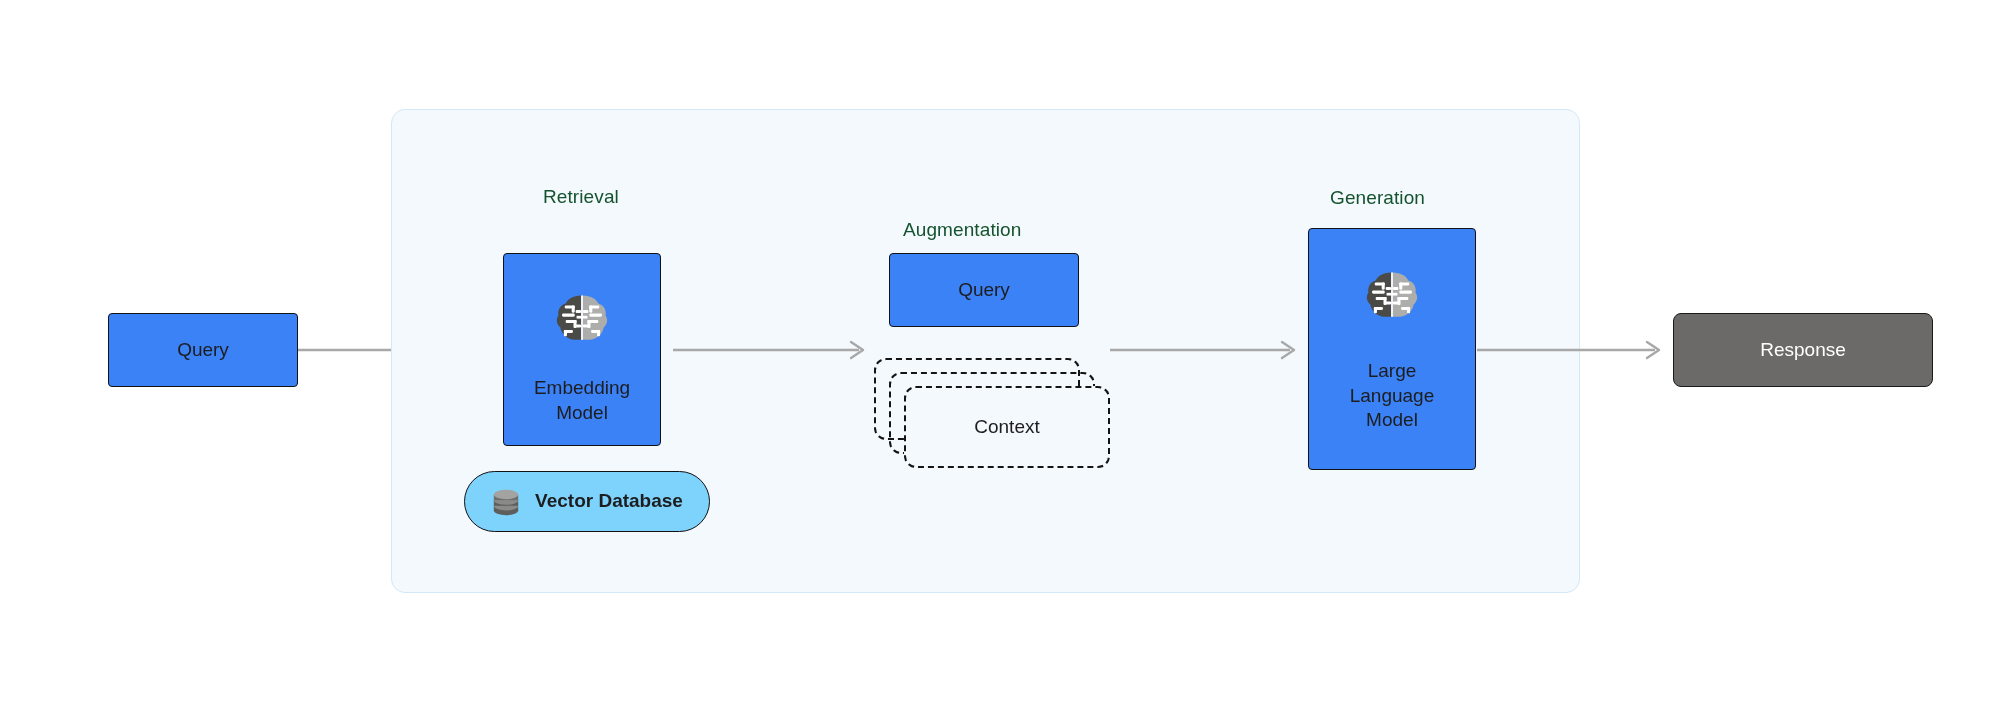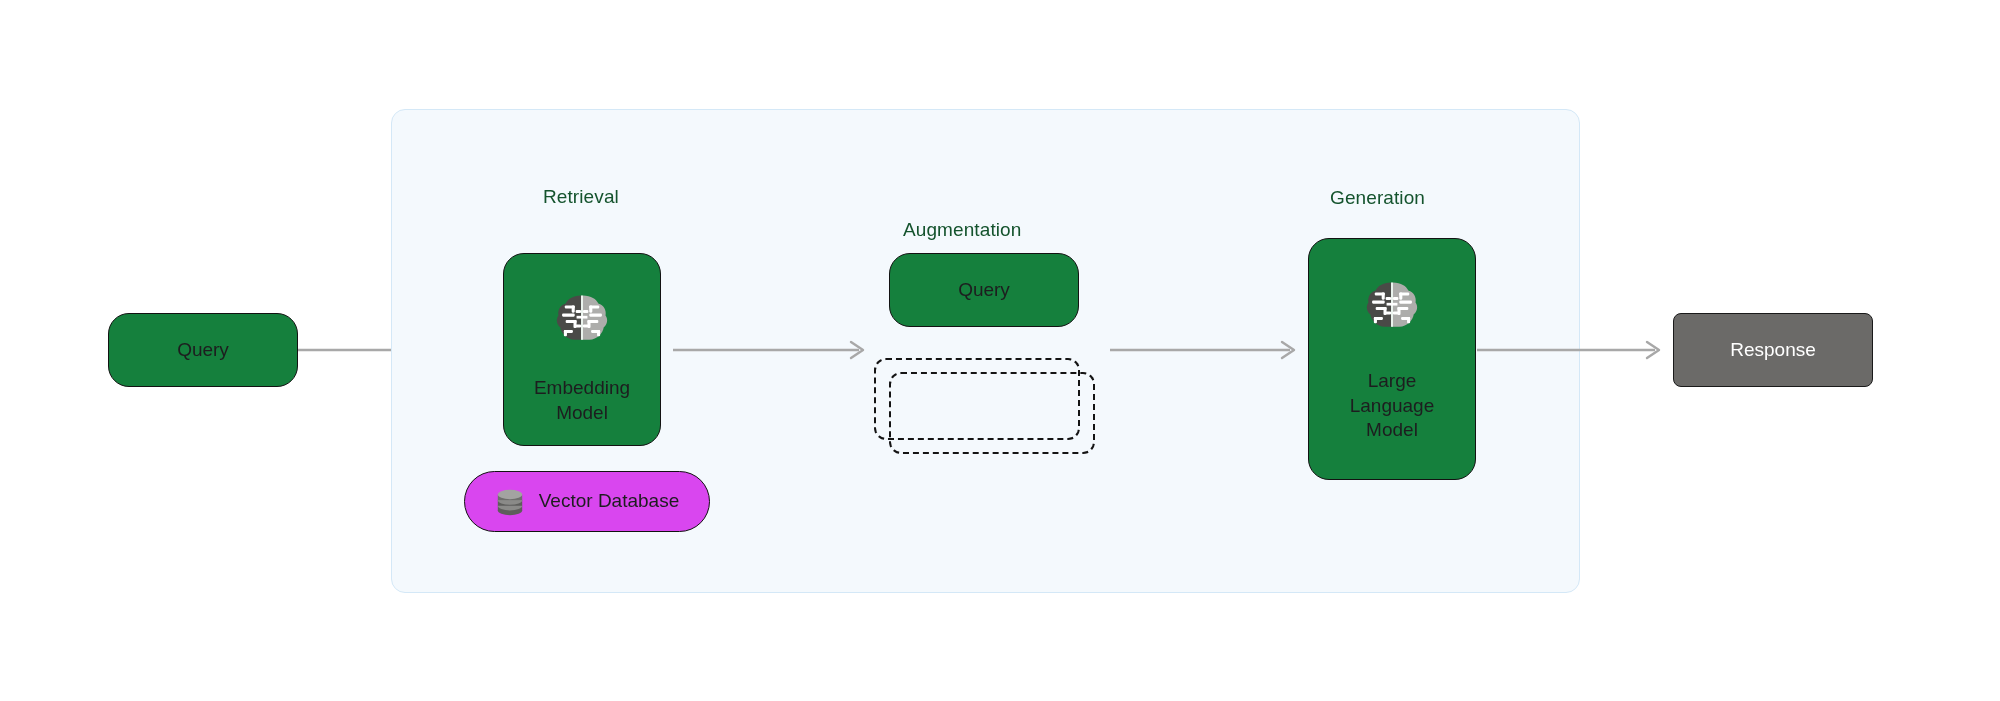--- a/index.html
+++ b/index.html
@@ -42,23 +42,23 @@
     white-space: nowrap;
     line-height: 1;
   }
   #label-retrieval  { left: 543px;  top: 187px; }
   #label-augmentation { left: 903px; top: 182px; margin-top: 38px; }
   #label-generation { left: 1330px; top: 182px; margin-top: 6px; }
 
   
   .node {
     position: absolute;
-    background: #15803d;
+    background: #3b82f6;
     border: 1.8px solid #121212;
-    border-radius: 21px;
+    border-radius: 4px;
     box-sizing: border-box;
     display: flex;
     align-items: center;
     justify-content: center;
     text-align: center;
   }
   .node-text {
     font-size: 19px;
     color: #1d1d1f;
     line-height: 1.3;
@@ -83,45 +83,45 @@
   #node-query-aug {
     left: 889px;  top: 253px;  width: 190px; height: 74px;
   }
 
   
   #node-llm {
     left: 1308px; top: 228px; width: 168px; height: 242px;
     flex-direction: column;
     justify-content: flex-start;
     padding-top: 38px;
-    margin-top: 10px;
   }
   #node-llm .node-text { margin-top: 34px; }
 
   
   #node-response {
-    left: 1673px; top: 313px; width: 200px; height: 74px;
+    left: 1673px; top: 313px; width: 260px; height: 74px;
     background: #6b6a68;
     border: 1.8px solid #1a1a1a;
     border-radius: 8px;
   }
   #node-response .node-text { color: #ffffff; }
 
   
   #node-vector-db {
     position: absolute;
     left: 464px; top: 471px; width: 246px; height: 61px;
-    background: #d946ef;
+    background: #7dd3fc;
     border: 1.8px solid #121212;
     border-radius: 31px;
     box-sizing: border-box;
     display: flex;
     align-items: center;
     justify-content: center;
     gap: 14px;
+    font-weight: bold;
   }
   #node-vector-db .node-text { font-size: 19px; }
 
   
   .context-stack {
     position: absolute;
     left: 874px;  top: 358px;  width: 236px; height: 110px;
   }
   .context-card {
     position: absolute;
@@ -234,20 +234,23 @@
     </svg>
   </div>
 
   <div class="node" id="node-query-aug">
     <span class="node-text">Query</span>
   </div>
 
   <div class="context-stack">
     <div class="context-card c1"></div>
     <div class="context-card c2"></div>
+    <div class="context-card c3">
+      <span class="node-text">Context</span>
+    </div>
   </div>
 
   <div class="arrow" id="arrow-3">
     <svg width="192" height="20" viewBox="0 0 192 20">
       <line x1="0" y1="10" x2="180" y2="10" stroke="#a8a8a8" stroke-width="2.4"></line>
       <polyline points="172,2 184,10 172,18" fill="none" stroke="#a8a8a8" stroke-width="2.4" stroke-linecap="round" stroke-linejoin="round"></polyline>
     </svg>
   </div>
 
   <div class="node" id="node-llm">

